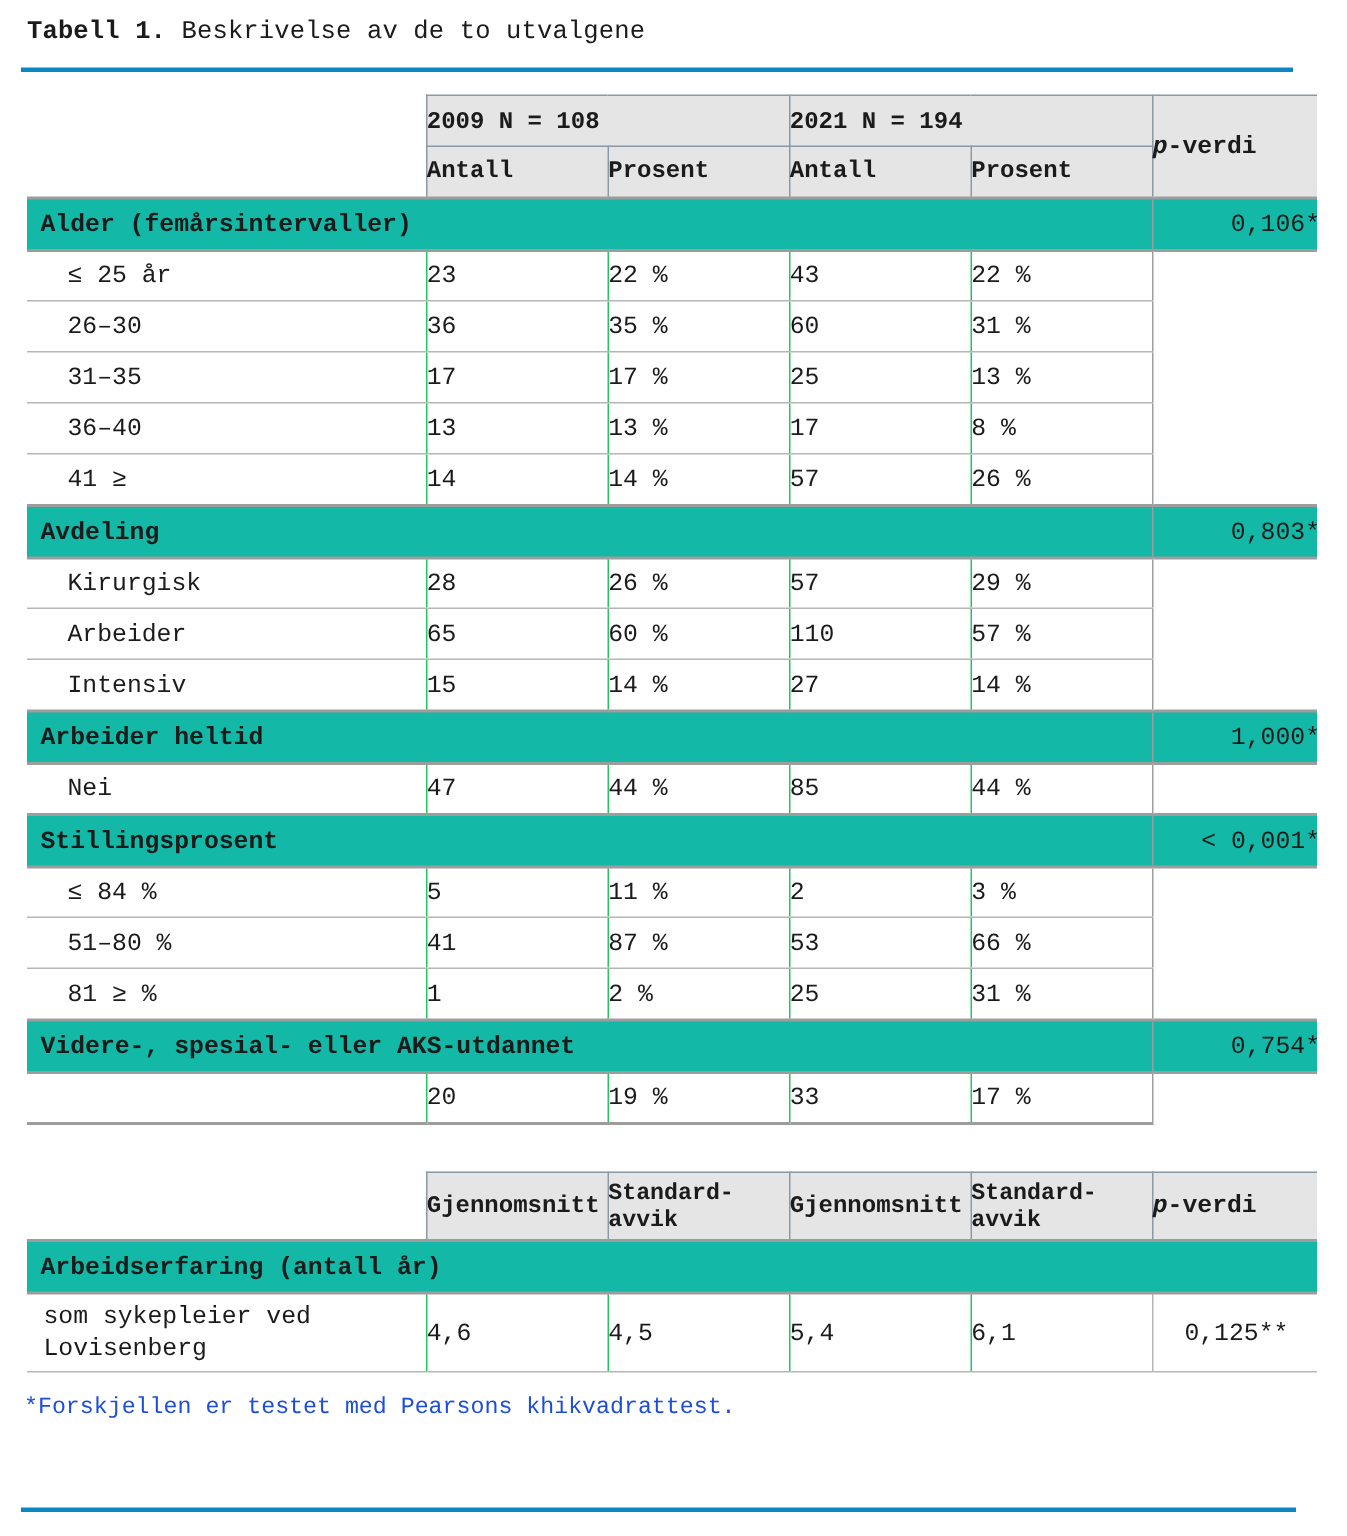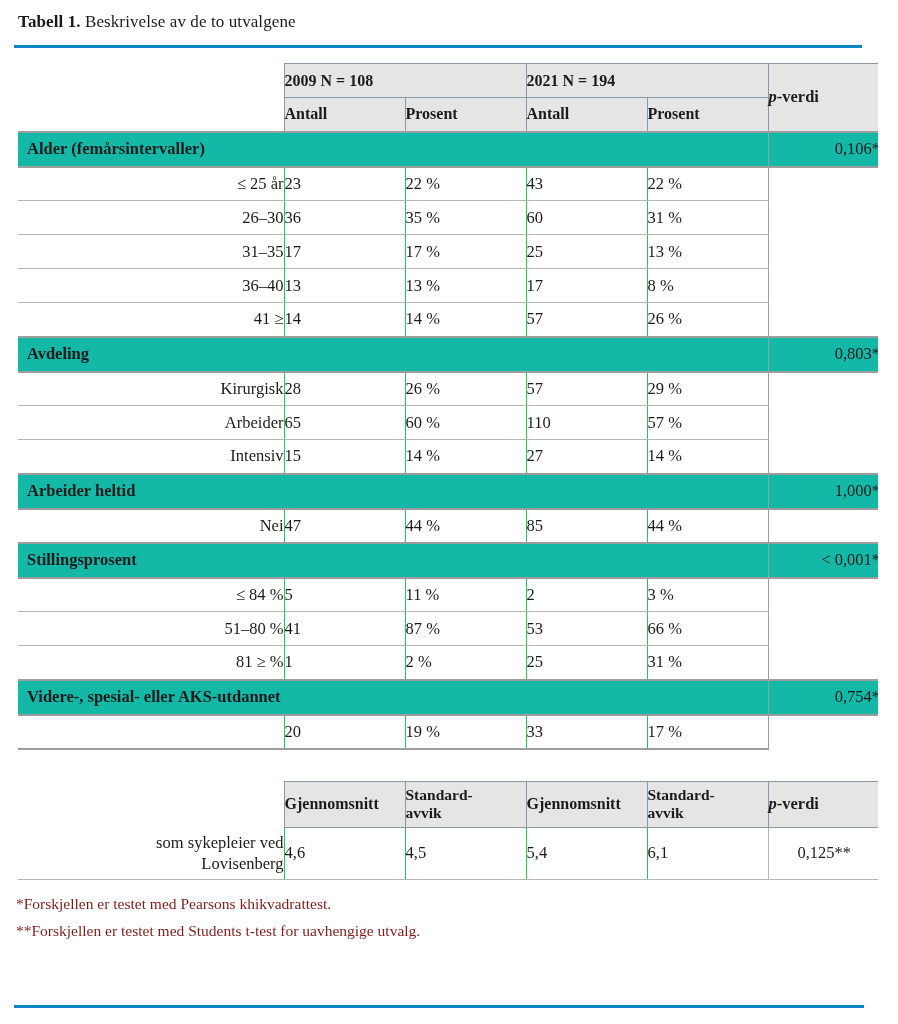--- a/index.html
+++ b/index.html
@@ -1,20 +1,20 @@
 <!DOCTYPE html>
 <html><head>
 <meta charset="utf-8">
 <style>
   * { margin:0; padding:0; box-sizing:border-box; }
   html,body { background:#ffffff; }
   .page {
     width:878px; height:1024px; position:relative;
     padding:8px 16px 0 14px;
-    font-family:Liberation Serif, serif;
+    font-family:Liberation Mono, monospace;
     color:#1b1b1b; overflow:hidden; background:#ffffff;
   }
   .title { font-size:17px; line-height:24px; margin:2px 0 0 4px; letter-spacing:.1px; }
   .title .b { font-weight:bold; }
   .rule { height:3px; background:#0d87c4; width:100%; }
   .rule.top { margin-top:11px; }
   .rule.bottom { position:absolute; left:14px; right:14px; bottom:16px; width:auto; }
 
   table { border-collapse:collapse; table-layout:fixed; width:862px; margin-left:4px; }
   .t1 { margin-top:15px; }
@@ -42,21 +42,21 @@
   tr.sec td {
     background:#14b8a6;
     border-top:2px solid #9d9d9d;
     border-bottom:2px solid #9d9d9d;
   }
   td.sec-lbl { font-weight:bold; text-align:left; padding-left:9px; height:35px; }
   td.p-val { text-align:right; border-left:1px solid #9d9d9d; }
 
   
   td.lbl {
-    text-align:right; padding-left:27px;
+    text-align:left; padding-left:27px;
     border-bottom:1px solid #b6b6b6;
   }
   td.d {
     text-align:left;
     border-left:1px solid #22c55e;
     border-bottom:1px solid #b6b6b6;
   }
   td.p-empty { border-left:1px solid #9d9d9d; }
   .t1 tbody tr.lastrow td.lbl, .t1 tbody tr.lastrow td.d { border-bottom:2px solid #9d9d9d; }
 
@@ -64,21 +64,21 @@
   .t2 td.lbl { padding-left:11px; white-space:pre-line; line-height:21px; }
   .t2 td.p-val2 {
     text-align:center;
     border-left:1px solid #b6b6b6; border-bottom:1px solid #b6b6b6;
   }
   .t2 td.d { border-bottom:1px solid #b6b6b6; }
   .t2 td.lbl { border-bottom:1px solid #b6b6b6; }
   .t2 tr.tall td { height:52px; }
   .t2 tr.sec td { border-top:2px solid #9d9d9d; border-bottom:2px solid #9d9d9d; }
 
-  .footnotes { margin:10px 0 0 2px; font-size:15.5px; line-height:27px; color:#7f1d1d; }
+  .footnotes { margin:10px 0 0 2px; font-size:15.5px; line-height:27px; color:#1d4ed8; }
 </style>
 </head>
 <body>
 
 <div class="page">
 
   <div class="title">
     <span class="b">Tabell 1.</span><span> Beskrivelse av de to utvalgene</span>
   </div>
 
@@ -254,32 +254,34 @@
         <th>Gjennomsnitt</th>
         <th class="wrap">Standard-
 avvik</th>
         <th>Gjennomsnitt</th>
         <th class="wrap">Standard-
 avvik</th>
         <th class="pth"><i>p</i><span>-verdi</span></th>
       </tr>
     </thead>
     <tbody>
+      <tr class="sec">
+        <td class="sec-lbl" colspan="6">Arbeidserfaring (antall år)</td>
+      </tr>
       <tr class="tall">
         <td class="lbl">som sykepleier ved
 Lovisenberg</td>
         <td class="d">4,6</td>
         <td class="d">4,5</td>
         <td class="d">5,4</td>
         <td class="d">6,1</td>
         <td class="p-val2">0,125**</td>
       </tr>
     </tbody>
   </table>
 
   <div class="footnotes">
     <div>*Forskjellen er testet med Pearsons khikvadrattest.</div>
-    <div>**Forskjellen er testet med Students t-test for uavhengige utvalg.</div>
   </div>
 
   <div class="rule bottom"></div>
 
 </div>
 
 </body></html>

